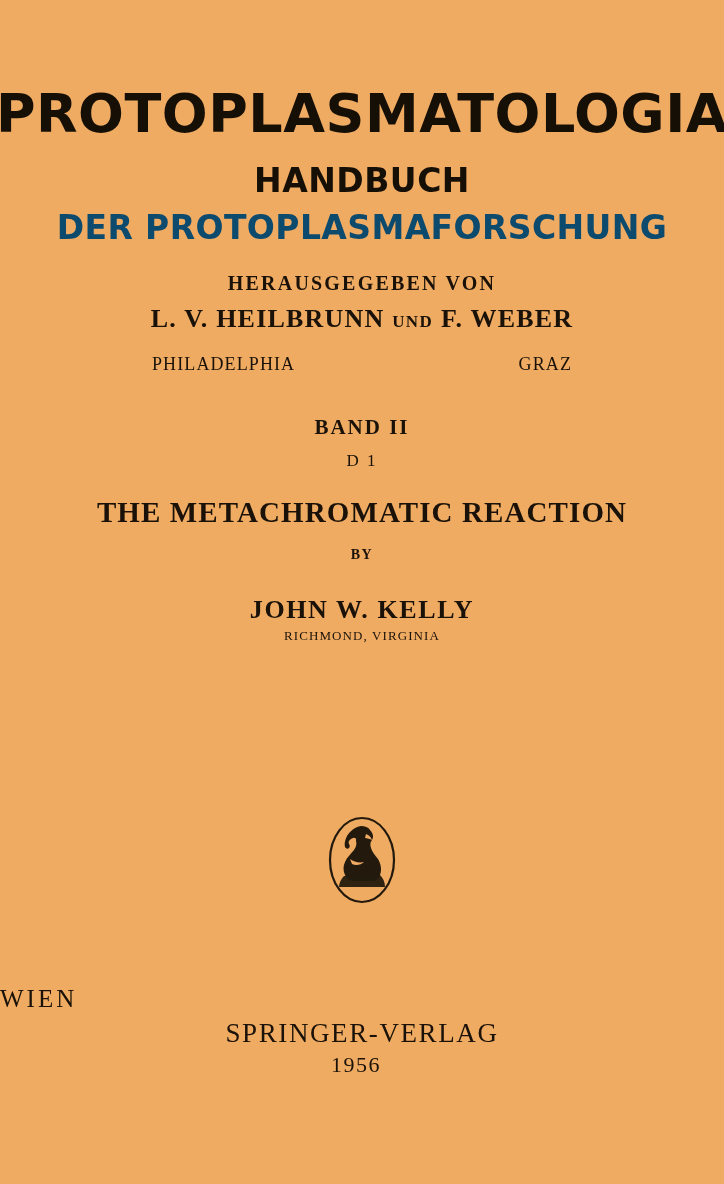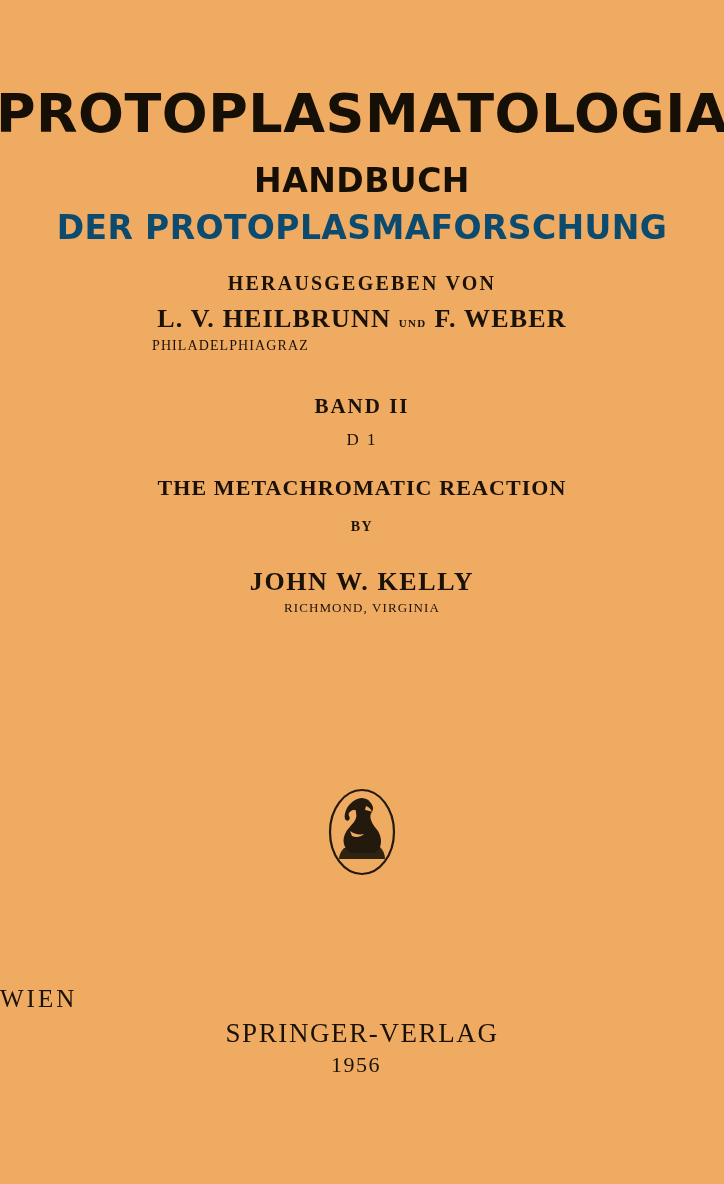--- a/index.html
+++ b/index.html
@@ -61,29 +61,30 @@
   }
   .editors {
     margin-top: 9px;
     font-family: "Liberation Serif", serif;
     font-weight: bold;
     font-size: 26px;
     letter-spacing: 1.2px;
     text-align: center;
   }
   .editors .conj {
-    font-size: 11px;
+    font-size: 17px;
     letter-spacing: 1.4px;
   }
   .affiliations {
-    margin-top: 4px;
+    margin-top: 20px;
     width: 420px;
     display: flex;
-    font-family: "Liberation Serif", serif;
-    font-size: 14px;
+    justify-content: space-between;
+    font-family: "Liberation Serif", serif;
+    font-size: 18px;
     letter-spacing: 1.1px;
   }
   .band {
     margin-top: 40px;
     font-family: "Liberation Serif", serif;
     font-weight: bold;
     font-size: 21px;
     letter-spacing: 2px;
     text-align: center;
   }
@@ -91,21 +92,21 @@
     margin-top: 11px;
     font-family: "Liberation Serif", serif;
     font-size: 17px;
     letter-spacing: 2px;
     text-align: center;
   }
   .work-title {
     margin-top: 25px;
     font-family: "Liberation Serif", serif;
     font-weight: bold;
-    font-size: 22px;
+    font-size: 29px;
     letter-spacing: 1.1px;
     text-align: center;
   }
   .by {
     margin-top: 18px;
     font-family: "Liberation Serif", serif;
     font-weight: bold;
     font-size: 14px;
     letter-spacing: 1.6px;
     text-align: center;

